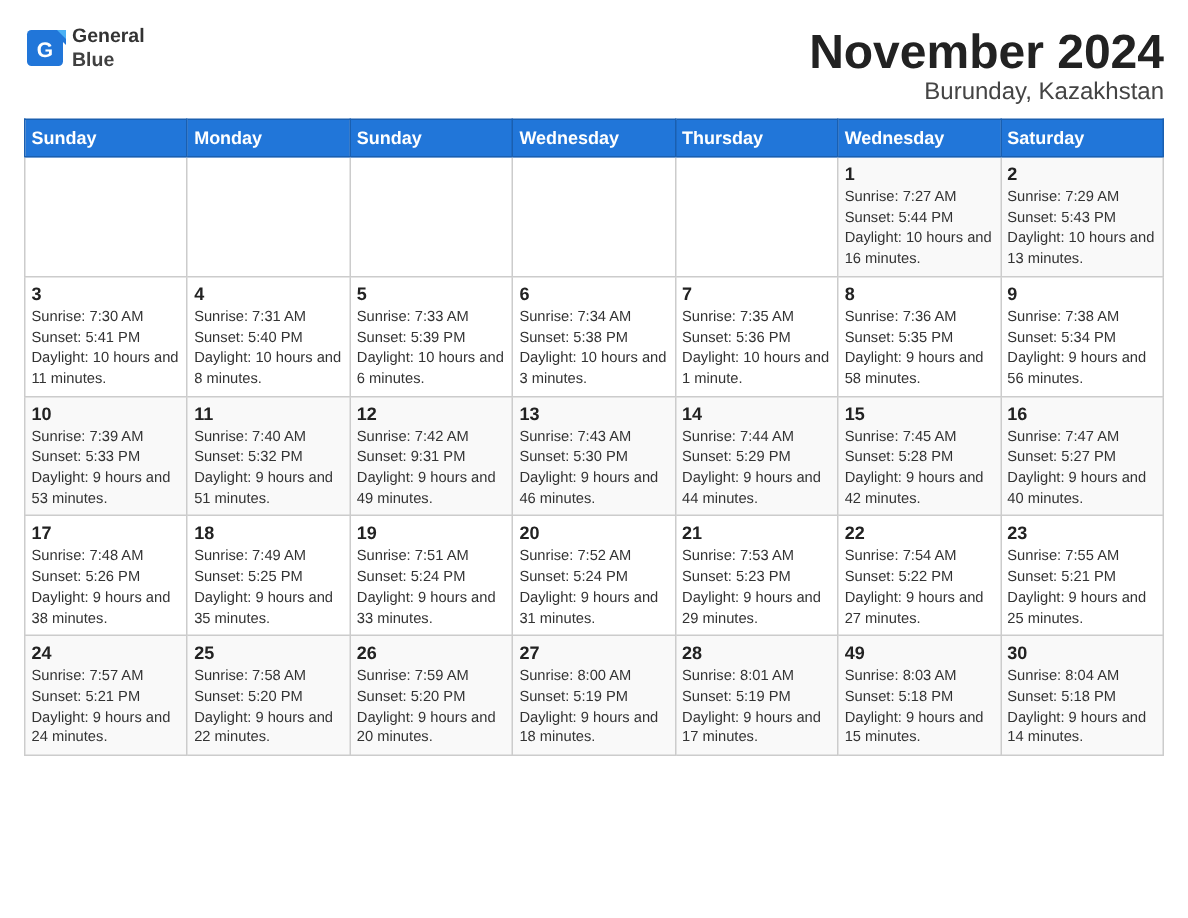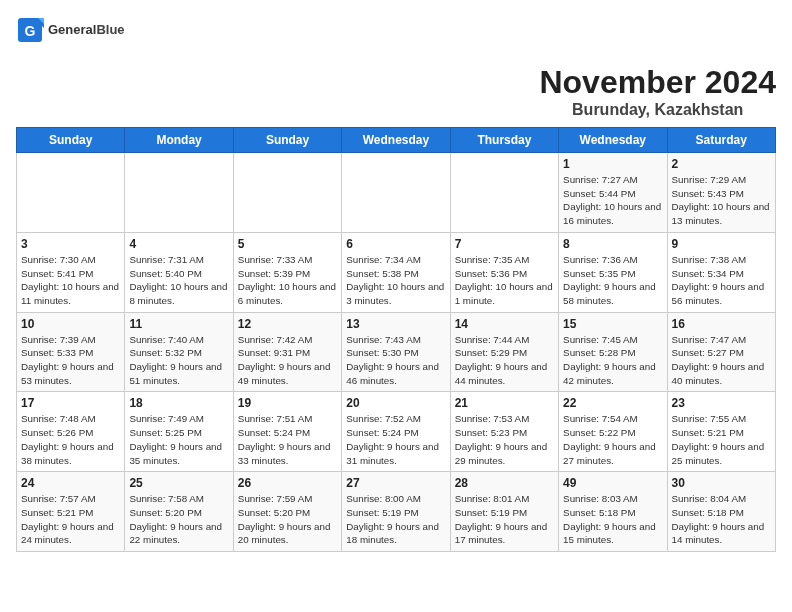--- a/index.html
+++ b/index.html
@@ -15,55 +15,55 @@
       justify-content: space-between;
       align-items: flex-start;
       margin-bottom: 8px;
     }
     .logo {
       display: flex;
       align-items: center;
     }
     .logo-text {
       display: flex;
+      flex-direction: column;
       font-size: 13px;
       font-weight: bold;
       line-height: 1.2;
     }
     .logo-text .general { color: #333; }
     .logo-text .blue { color: #404040; }
     .logo-icon {
       width: 28px;
       height: 28px;
       margin-right: 4px;
     }
     .title-block {
-      text-align: center;
-      margin-top: 48px;
+      text-align: right;
     }
     .title-block h1 {
       font-size: 32px;
       font-weight: bold;
       color: #222;
     }
     .title-block h2 {
       font-size: 16px;
-      font-weight: bold;
+      font-weight: normal;
       color: #444;
     }
     .calendar {
       width: 100%;
       border-collapse: collapse;
       font-size: 10.5px;
     }
     .calendar thead th {
       background: #2176d9;
       color: #fff;
       padding: 5px 4px;
-      text-align: center;
+      text-align: left;
       font-size: 12px;
       font-weight: bold;
       border: 1px solid #1a5fb0;
     }
     .calendar tbody td {
       border: 1px solid #ccc;
       vertical-align: top;
       padding: 4px;
       width: 108px;
       min-height: 80px;

